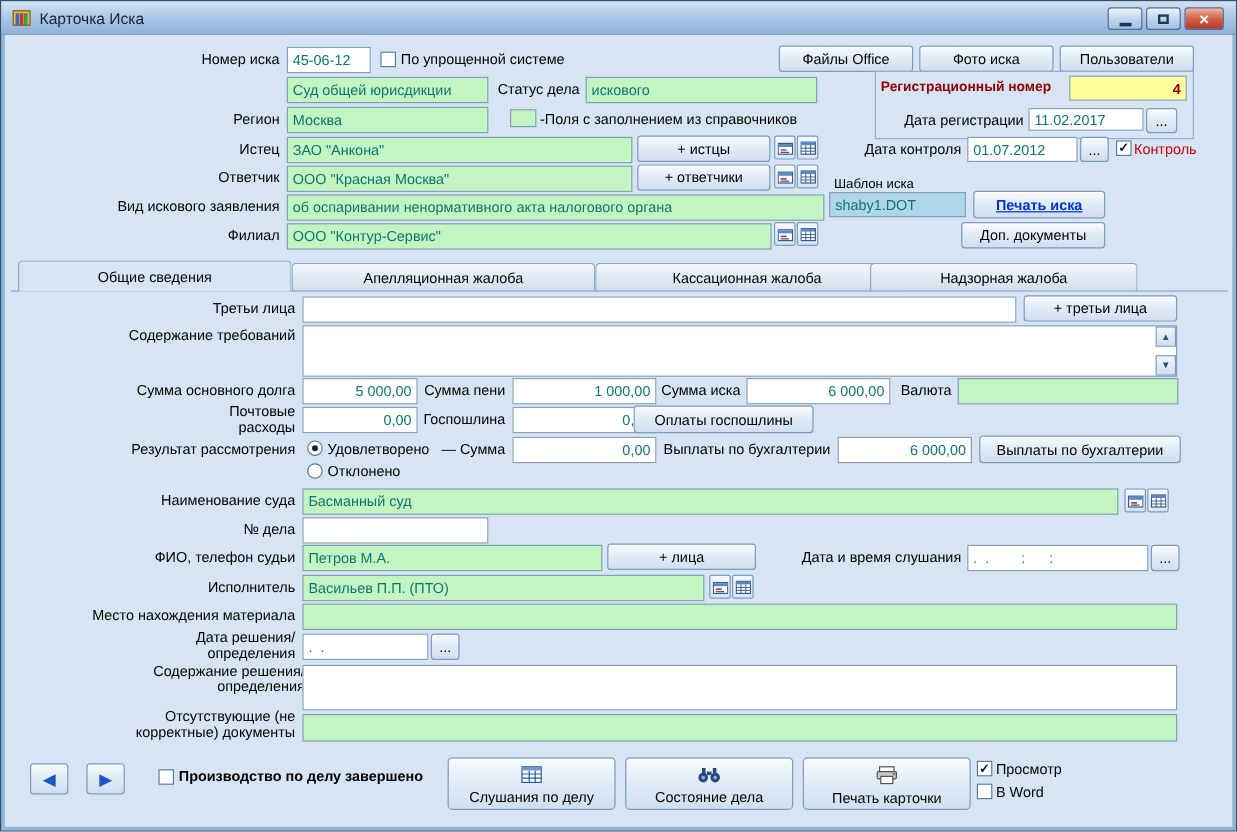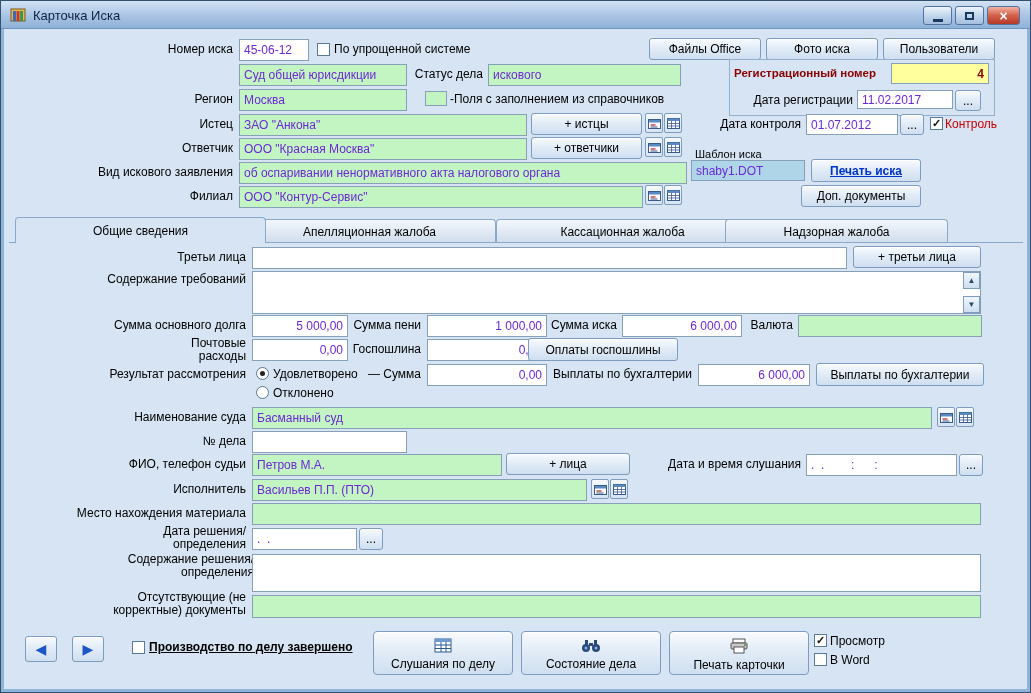--- a/index.html
+++ b/index.html
@@ -11,21 +11,21 @@
   .appicon{position:absolute;left:9px;top:6px;width:16px;height:16px;}
   .wtitle{position:absolute;left:32px;top:7px;font-size:13px;color:#0f2340;}
   .tb-btn{position:absolute;top:5px;height:19px;border:1px solid #51729c;border-radius:3px;
           background:linear-gradient(#eef4fb,#c2d6ec 50%,#a5bfde);display:flex;align-items:center;justify-content:center;}
   .tb-btn.close{background:linear-gradient(#f2b2a2,#d4614b 50%,#b33a26);color:#fff;font-weight:bold;font-size:14px;}
   .g-min{width:10px;height:3px;background:#173a5e;margin-top:9px;}
   .g-max{width:9px;height:8px;border:2px solid #173a5e;}
   .lbl{position:absolute;font-size:12px;line-height:13px;color:#000;text-align:right;white-space:pre-line;}
   .llbl{position:absolute;font-size:12px;line-height:13px;color:#000;text-align:left;white-space:pre-line;}
   .fld{position:absolute;background:#fff;border:1px solid #86a0b8;font-size:12px;padding:0 4px;
-       display:flex;align-items:center;overflow:hidden;white-space:pre;color:#6d28d9;}
+       display:flex;align-items:center;overflow:hidden;white-space:pre;color:#0f766e;}
   .green{background:#c2f5c2;}
   .yellow{background:#ffff9e;}
   .cyan{background:#aed6e8;}
   .num{justify-content:flex-end;}
   .box{align-items:flex-start;}
   .btn{position:absolute;font-size:12px;color:#000;background:linear-gradient(#f8fbfe,#e2ecf7 45%,#cfdff0);
        border:1px solid #7d9cbe;border-radius:3px;display:flex;align-items:center;justify-content:center;
        text-align:center;box-shadow:inset 0 1px 0 #fff;}
   .bigbtn{flex-direction:column;gap:4px;border-radius:4px;padding-top:3px;}
   .link{color:#0033cc;font-weight:bold;text-decoration:underline;}
@@ -41,21 +41,21 @@
   .scrollbtn{position:absolute;width:17px;height:17px;border:1px solid #7d9cbe;
              background:linear-gradient(#f0f6fb,#cfdff0);font-size:8px;display:flex;align-items:center;
              justify-content:center;color:#2a4a6a;}
   .tab{position:absolute;height:24px;top:218px;border:1px solid #8aa8c8;border-bottom:none;border-radius:4px 4px 0 0;
        background:linear-gradient(#f2f7fc,#d0ddec);display:flex;align-items:center;justify-content:center;
        font-size:12px;z-index:1;}
   .tab.active{top:216px;height:26px;background:#d6e4f3;z-index:3;}
   .paneline{position:absolute;left:8px;top:241px;width:1014px;height:1px;background:#8aa8c8;z-index:2;}
   .maroon{color:#8b0000;font-weight:bold;}
   .red{color:#cc0000;}
-  .bold{font-weight:bold;text-decoration:underline;}
+  .bold{font-weight:bold;}
   .navglyph{color:#1a56c4;font-size:14px;}
 </style>
 </head>
 <body>
 
 <div class="window">
 
   <div class="titlebar">
     <span class="appicon">
       <svg width="16" height="16" viewBox="0 0 16 16">
@@ -163,21 +163,21 @@
   <div class="iconbtn" style="left:663px;top:184px">
     <svg width="13" height="13" viewBox="0 0 13 13">
         <rect x="0.5" y="1.5" width="12" height="10" fill="#fff" stroke="#3a5a8a"></rect>
         <rect x="0.5" y="1.5" width="12" height="2.5" fill="#5a8ac0"></rect>
         <path d="M0.5 6.5h12M0.5 9h12M4.5 4v7.5M8.5 4v7.5" stroke="#3a5a8a" stroke-width="0.8"></path>
       </svg>
   </div>
   <div class="btn" style="left:800px;top:184px;width:120px;height:22px">Доп. документы</div>
 
   <div class="paneline"></div>
-  <div class="tab active" style="left:14px;width:251px">Общие сведения</div>
+  <div class="tab active" style="left:14px;width:228px">Общие сведения</div>
   <div class="tab" style="left:242px;width:253px">Апелляционная жалоба</div>
   <div class="tab" style="left:495px;width:253px">Кассационная жалоба</div>
   <div class="tab" style="left:724px;width:223px">Надзорная жалоба</div>
 
   <div class="lbl" style="left:20px;top:250px;width:225px">Третьи лица</div>
   <div class="fld" style="left:251px;top:246px;width:595px;height:22px"></div>
   <div class="btn" style="left:852px;top:245px;width:128px;height:22px">+ третьи лица</div>
 
   <div class="lbl" style="left:20px;top:272px;width:225px">Содержание требований</div>
   <div class="fld box" style="left:251px;top:270px;width:729px;height:43px"></div>

